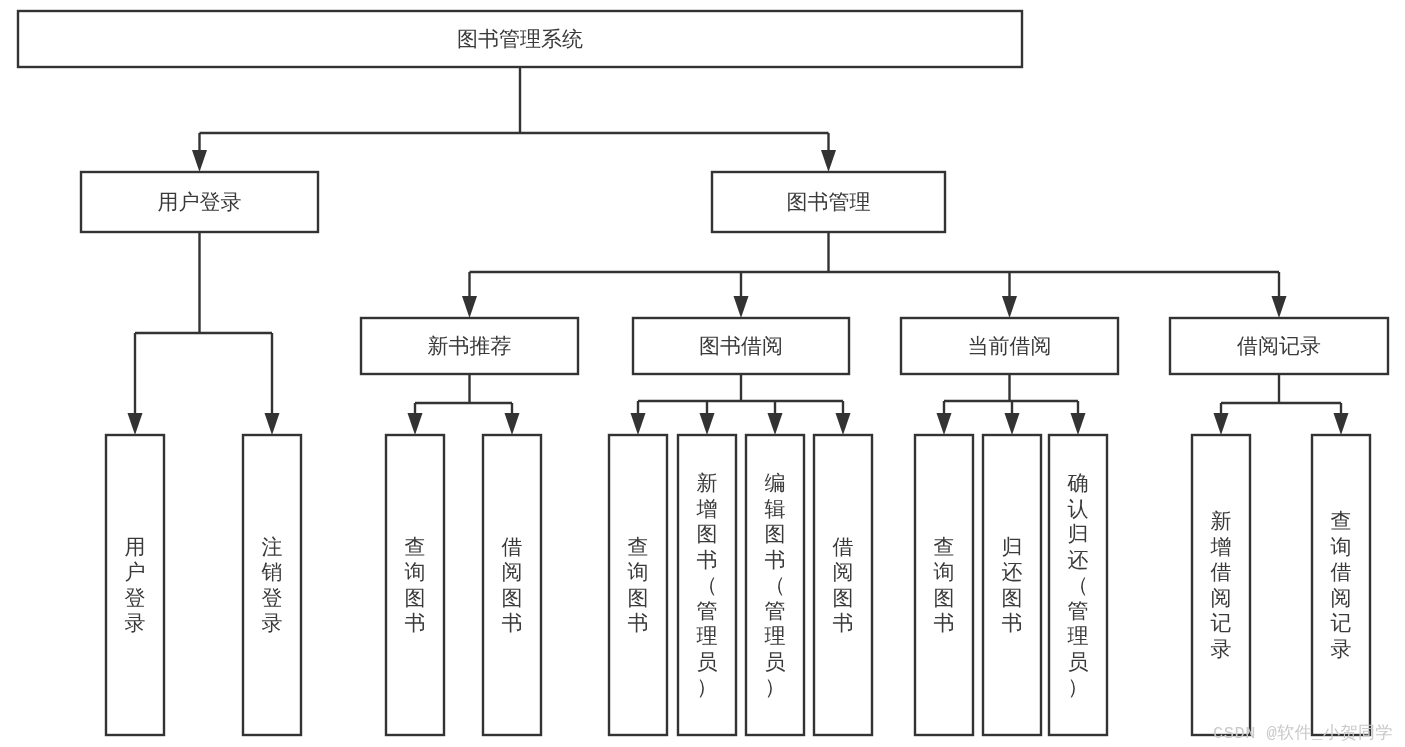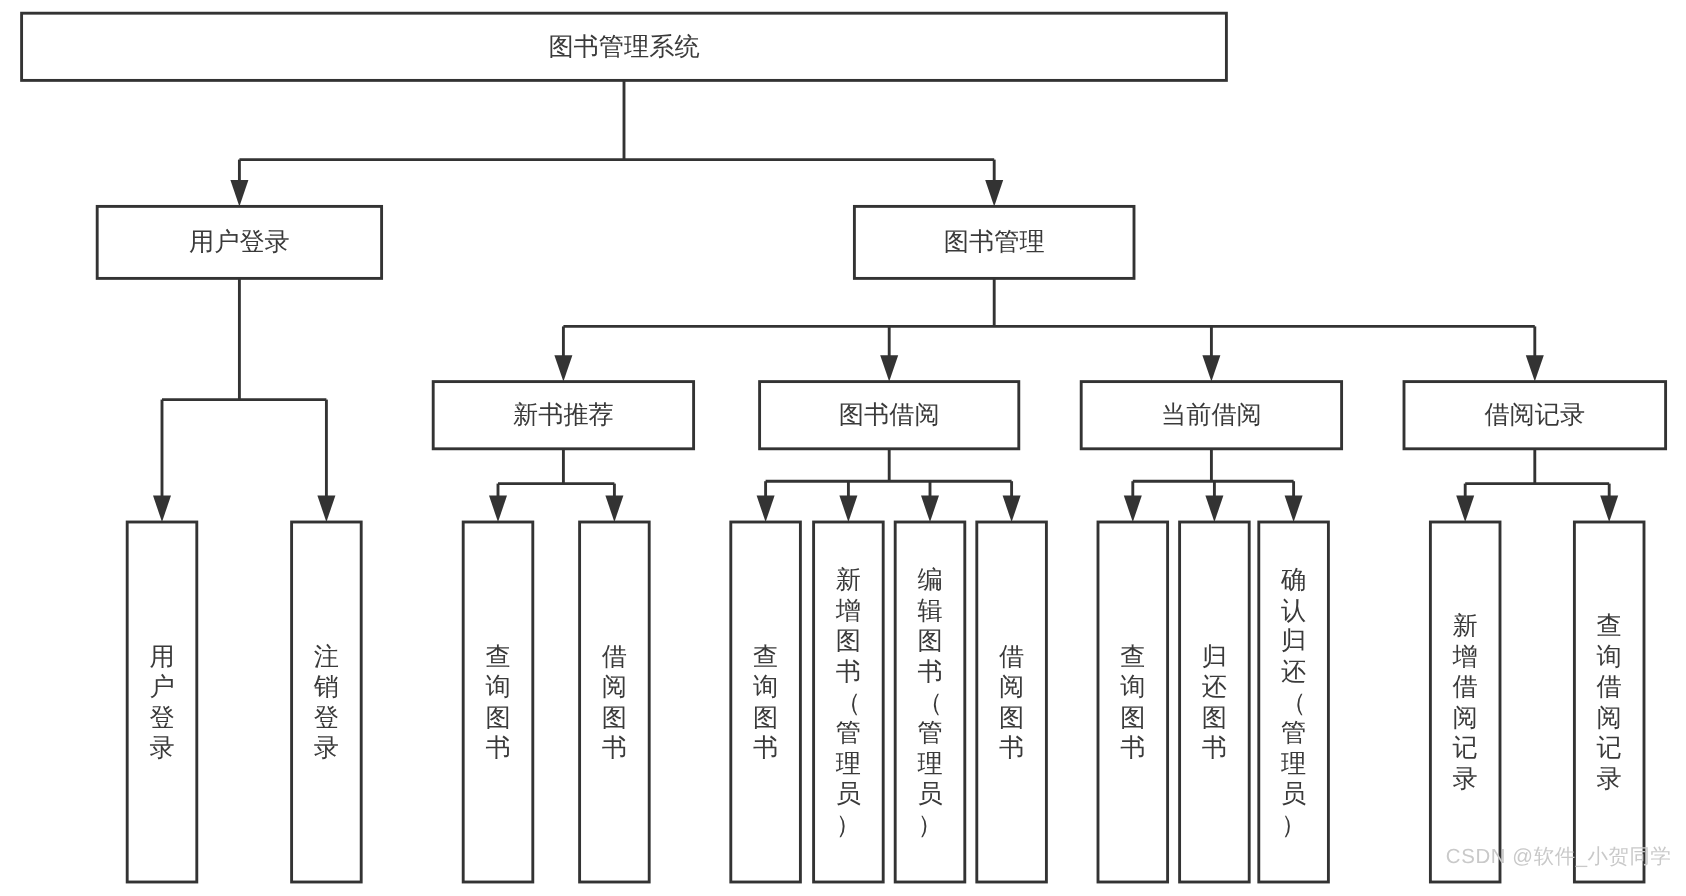--- a/index.html
+++ b/index.html
@@ -51,22 +51,22 @@
   .node-label-vertical {
     fill: #3a3a3a;
     font-family: "Liberation Sans", "DejaVu Sans", sans-serif;
     font-size: 21px;
     text-anchor: middle;
     white-space: pre;
   }
   .watermark {
     position: absolute;
     right: 12px;
-    bottom: 22px;
-    font-family: Liberation Sans, sans-serif;
+    bottom: 3px;
+    font-family: Liberation Mono, monospace;
     font-size: 17px;
     color: #c9c9c9;
     letter-spacing: 0.5px;
     user-select: none;
     pointer-events: none;
   }
 </style>
 </head>
 <body>
 

